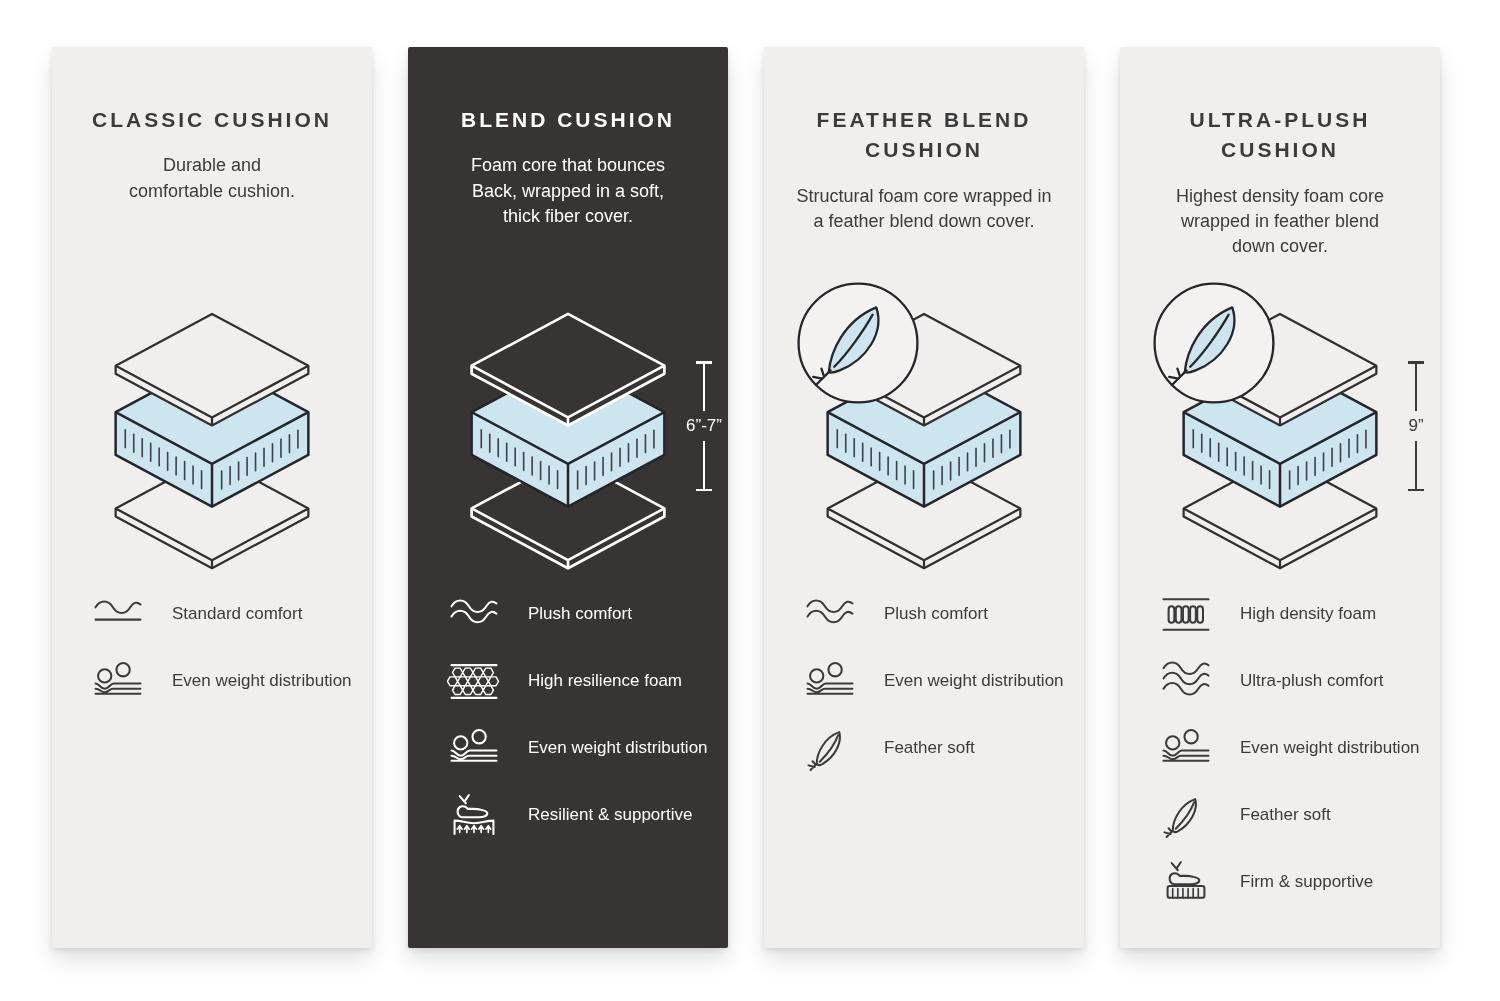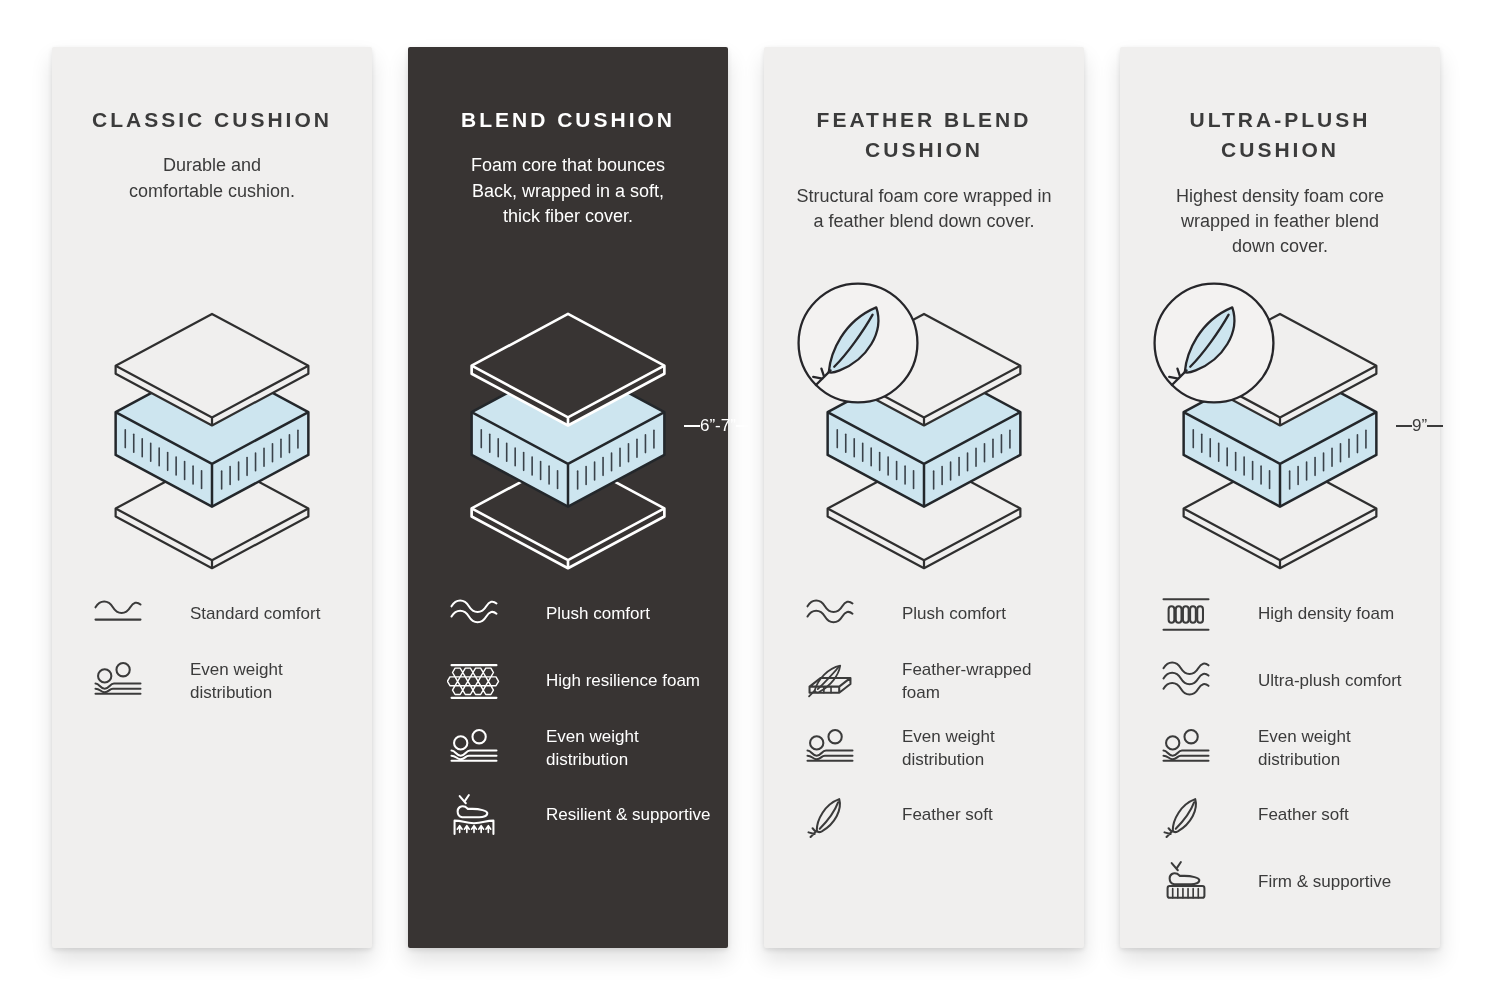--- a/index.html
+++ b/index.html
@@ -37,32 +37,32 @@
   .cover-edge{fill:none;stroke:var(--cover-stroke);stroke-width:var(--cover-sw);stroke-linejoin:round;}
   .foam{fill:var(--c-foam);stroke:#23272b;stroke-width:2.8;stroke-linejoin:round;}
   .foam-edge{fill:none;stroke:#23272b;stroke-width:2.8;stroke-linejoin:round;}
   .stitch{stroke:#3a424a;stroke-width:1.8;stroke-linecap:round;}
 
   .badge{position:absolute;left:30px;top:-18px;width:128px;height:128px;}
   .badge svg{width:100%;height:100%;display:block;}
 
   .measure{
     position:absolute;right:4px;top:64px;height:130px;width:40px;
-    display:flex;flex-direction:row;align-items:center;color:var(--text);
+    display:flex;flex-direction:column;align-items:center;color:var(--text);
   }
   .m-cap{width:16px;height:2.5px;background:var(--text);flex:none;}
   .m-line{width:2.5px;flex:1;background:var(--text);}
   .m-label{padding:5px 0;font-size:17px;white-space:nowrap;}
 
   .features{
     position:absolute;top:545px;left:38px;right:16px;
     margin:0;padding:0;list-style:none;
     display:flex;flex-direction:column;gap:22px;
   }
-  .feature{display:flex;align-items:center;gap:44px;min-height:42px;}
+  .feature{display:flex;align-items:center;gap:26px;min-height:42px;}
   .f-icon{flex:none;width:56px;display:flex;justify-content:center;color:var(--text);}
   .f-icon svg{width:54px;height:45px;display:block;}
   .f-icon svg *{stroke:currentColor;fill:none;stroke-width:2;stroke-linecap:round;stroke-linejoin:round;}
   .f-label{font-size:17px;line-height:1.32;color:var(--text);white-space:pre-line;}
 </style>
 </head>
 <body>
 
 <div class="board" id="board">
     <section class="card light">
@@ -263,31 +263,20 @@
     </div>
     <ul class="features">
         <li class="feature">
     <span class="f-icon">
             <svg viewBox="0 0 52 44" xmlns="http://www.w3.org/2000/svg">
               <path d="M4,14 c4.5,-7.5 12.5,-7.5 17,0 c4.5,7.5 12.5,7.5 17,0 c3,-5 6.5,-5.8 10,-2.8"></path>
               <path d="M4,24 c4.5,-7.5 12.5,-7.5 17,0 c4.5,7.5 12.5,7.5 17,0 c3,-5 6.5,-5.8 10,-2.8"></path>
             </svg>
           </span>
     <span class="f-label">Plush comfort</span>
-  </li>
-        <li class="feature">
-    <span class="f-icon">
-            <svg viewBox="0 0 52 44" xmlns="http://www.w3.org/2000/svg">
-              <path d="M6,27 L17,18.5 L46,18.5 L35,27 Z M6,27 L6,33 L35,33 L35,27 M35,33 L46,24.5 L46,18.5"></path>
-     <path style="stroke-width:1.6" d="M20,27.5 L20,33 M27,27.5 L27,33"></path>
-     <path style="stroke-width:1.7" d="M11,31 C14,20 24,9 36,6.5 C34.5,16 27,26 15,32.5 C13.5,33.2 11.5,32.3 11,31 Z"></path>
-     <path style="stroke-width:1.7" d="M14,29.5 C21,23 29,14 34,8.5 M5.5,36.5 L11,31"></path>
-            </svg>
-          </span>
-    <span class="f-label">Feather-wrapped foam</span>
   </li>
         <li class="feature">
     <span class="f-icon">
             <svg viewBox="0 0 52 44" xmlns="http://www.w3.org/2000/svg">
               <circle cx="13" cy="16.5" r="6.5"></circle>
               <circle cx="31" cy="10.5" r="6.5"></circle>
      <path d="M4,24 C8,24 8.5,29 13,29 C17.5,29 18,24 22,24 L48,24"></path>
      <path d="M4,29 C8.5,29 9,32.5 13,32.5 C17,32.5 17.5,29 21,29 L48,29"></path>
      <path d="M4,34 L48,34"></path>
             </svg>

